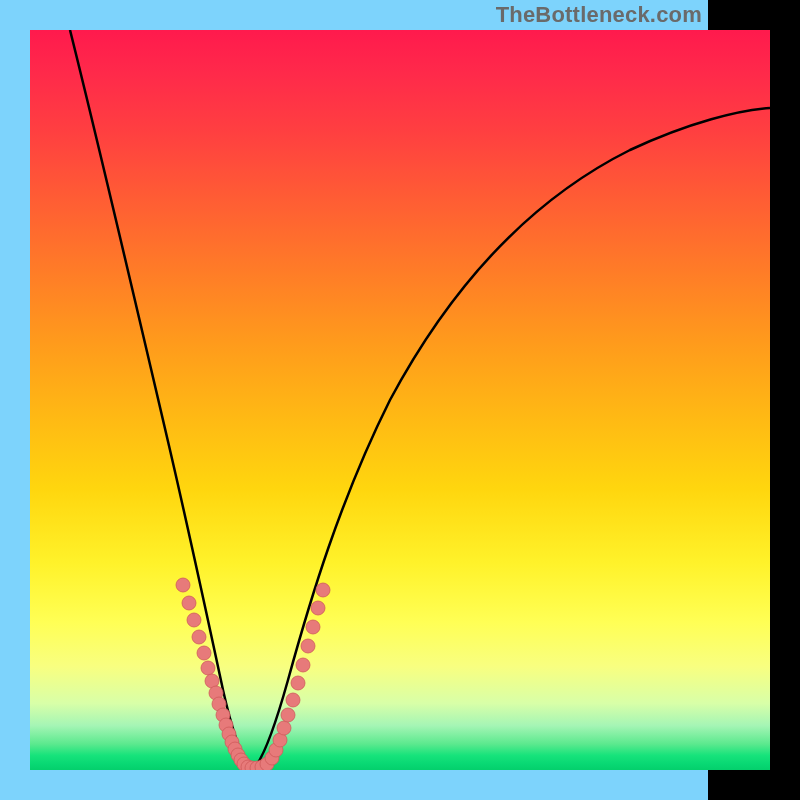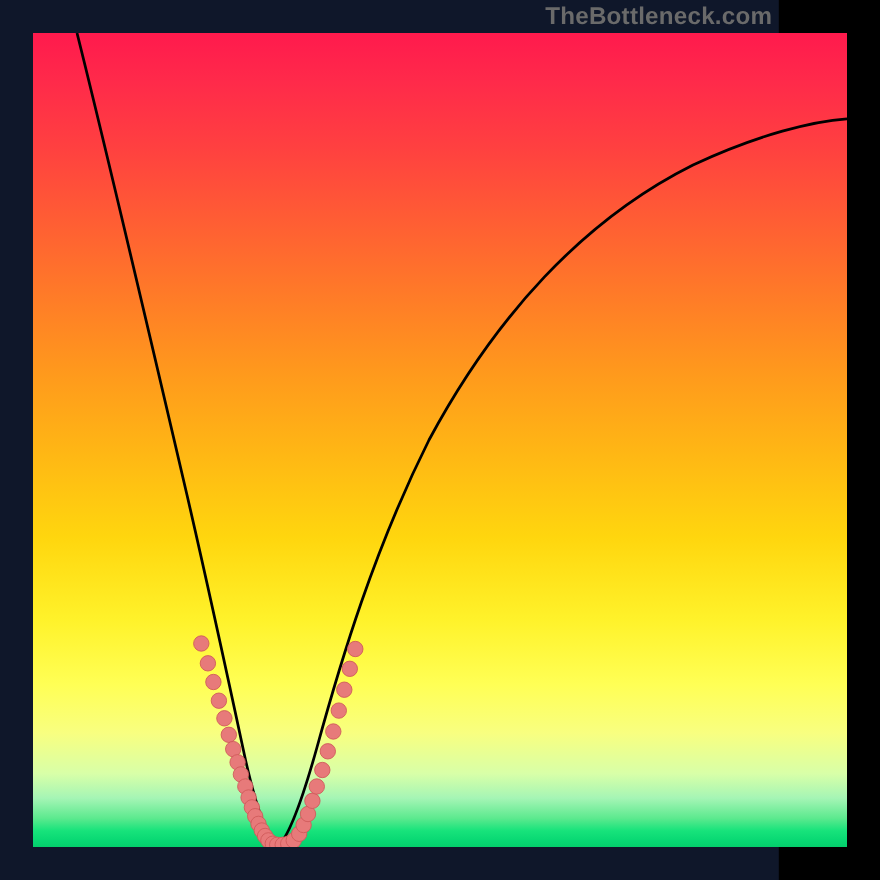--- a/index.html
+++ b/index.html
@@ -1,21 +1,21 @@
 <!DOCTYPE html>
 <html><head>
 <meta charset="utf-8">
 <style>
   * { margin: 0; padding: 0; box-sizing: border-box; }
   html, body { width: 800px; height: 800px; overflow: hidden; background: #000; }
   .stage {
     position: relative;
     width: 708px;
     height: 800px;
-    background: #0f172a;
+    background: #7dd3fc;
   }
   .plot-area {
     position: absolute;
     left: 30px;
     top: 30px;
     width: 740px;
     height: 740px;
     background: linear-gradient(to bottom,
       #ff1a4d 0%,
       #ff2a4a 6%,

